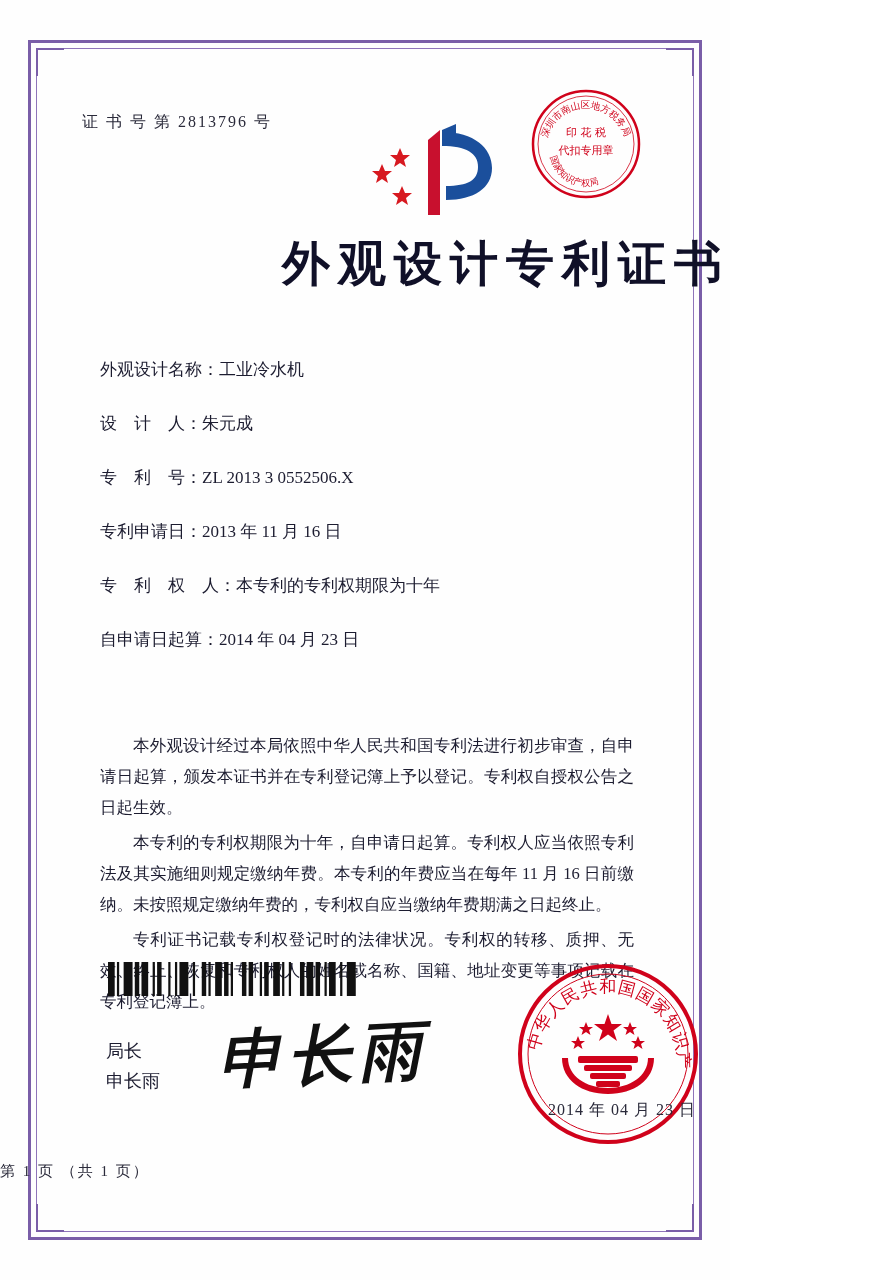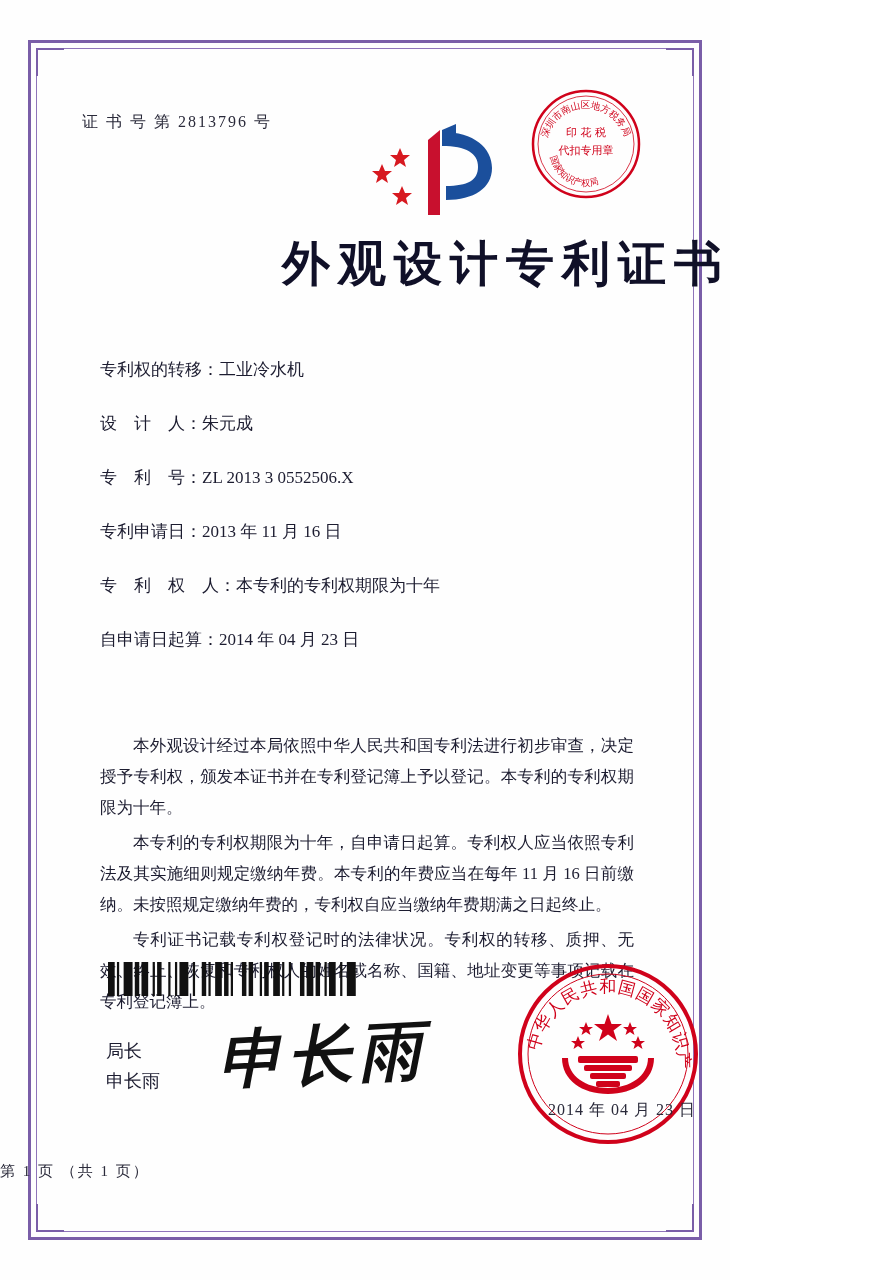--- a/index.html
+++ b/index.html
@@ -233,41 +233,41 @@
       <text fill="#d0021b" font-size="9" font-family="DejaVu Serif, serif">
         <textPath href="#arcBot" startOffset="6%">国家知识产权局</textPath>
       </text>
     </svg>
   </div>
 
   <div class="title">外观设计专利证书</div>
 
   <div class="fields">
     <div class="field-row">
-      <span class="field-label">专利权的转移：</span><span class="field-value">工业冷水机</span>
+      <span class="field-label">外观设计名称：</span><span class="field-value">工业冷水机</span>
     </div>
     <div class="field-row">
       <span class="field-label">设　计　人：</span><span class="field-value">朱元成</span>
     </div>
     <div class="field-row">
       <span class="field-label">专　利　号：</span><span class="field-value">ZL 2013 3 0552506.X</span>
     </div>
     <div class="field-row">
       <span class="field-label">专利申请日：</span><span class="field-value">2013 年 11 月 16 日</span>
     </div>
     <div class="field-row">
       <span class="field-label">专　利　权　人：</span><span class="field-value">本专利的专利权期限为十年</span>
     </div>
     <div class="field-row">
       <span class="field-label">自申请日起算：</span><span class="field-value">2014 年 04 月 23 日</span>
     </div>
   </div>
 
   <div class="paras">
-    <p class="para">本外观设计经过本局依照中华人民共和国专利法进行初步审查，决定授予专利权，颁发本证书并在专利登记簿上予以登记。本专利的专利权期限为十年。</p>
+    <p class="para">本外观设计经过本局依照中华人民共和国专利法进行初步审查，自申请日起算，颁发本证书并在专利登记簿上予以登记。专利权自授权公告之日起生效。</p>
     <p class="para">本专利的专利权期限为十年，自申请日起算。专利权人应当依照专利法及其实施细则规定缴纳年费。本专利的年费应当在每年 11 月 16 日前缴纳。未按照规定缴纳年费的，专利权自应当缴纳年费期满之日起终止。</p>
     <p class="para">专利证书记载专利权登记时的法律状况。专利权的转移、质押、无效、终止、恢复和专利权人的姓名或名称、国籍、地址变更等事项记载在专利登记簿上。</p>
   </div>
 
   <div class="barcode">
     <svg width="250" height="34" viewBox="0 0 179.19999999999993 34" preserveAspectRatio="none" id="barcode-svg">
         <rect x="0" y="0" width="4.800000000000001" height="34" fill="#111"></rect>
         <rect x="6.4" y="0" width="1.6" height="34" fill="#111"></rect>
         <rect x="11.2" y="0" width="6.4" height="34" fill="#111"></rect>
         <rect x="19.200000000000003" y="0" width="3.2" height="34" fill="#111"></rect>

